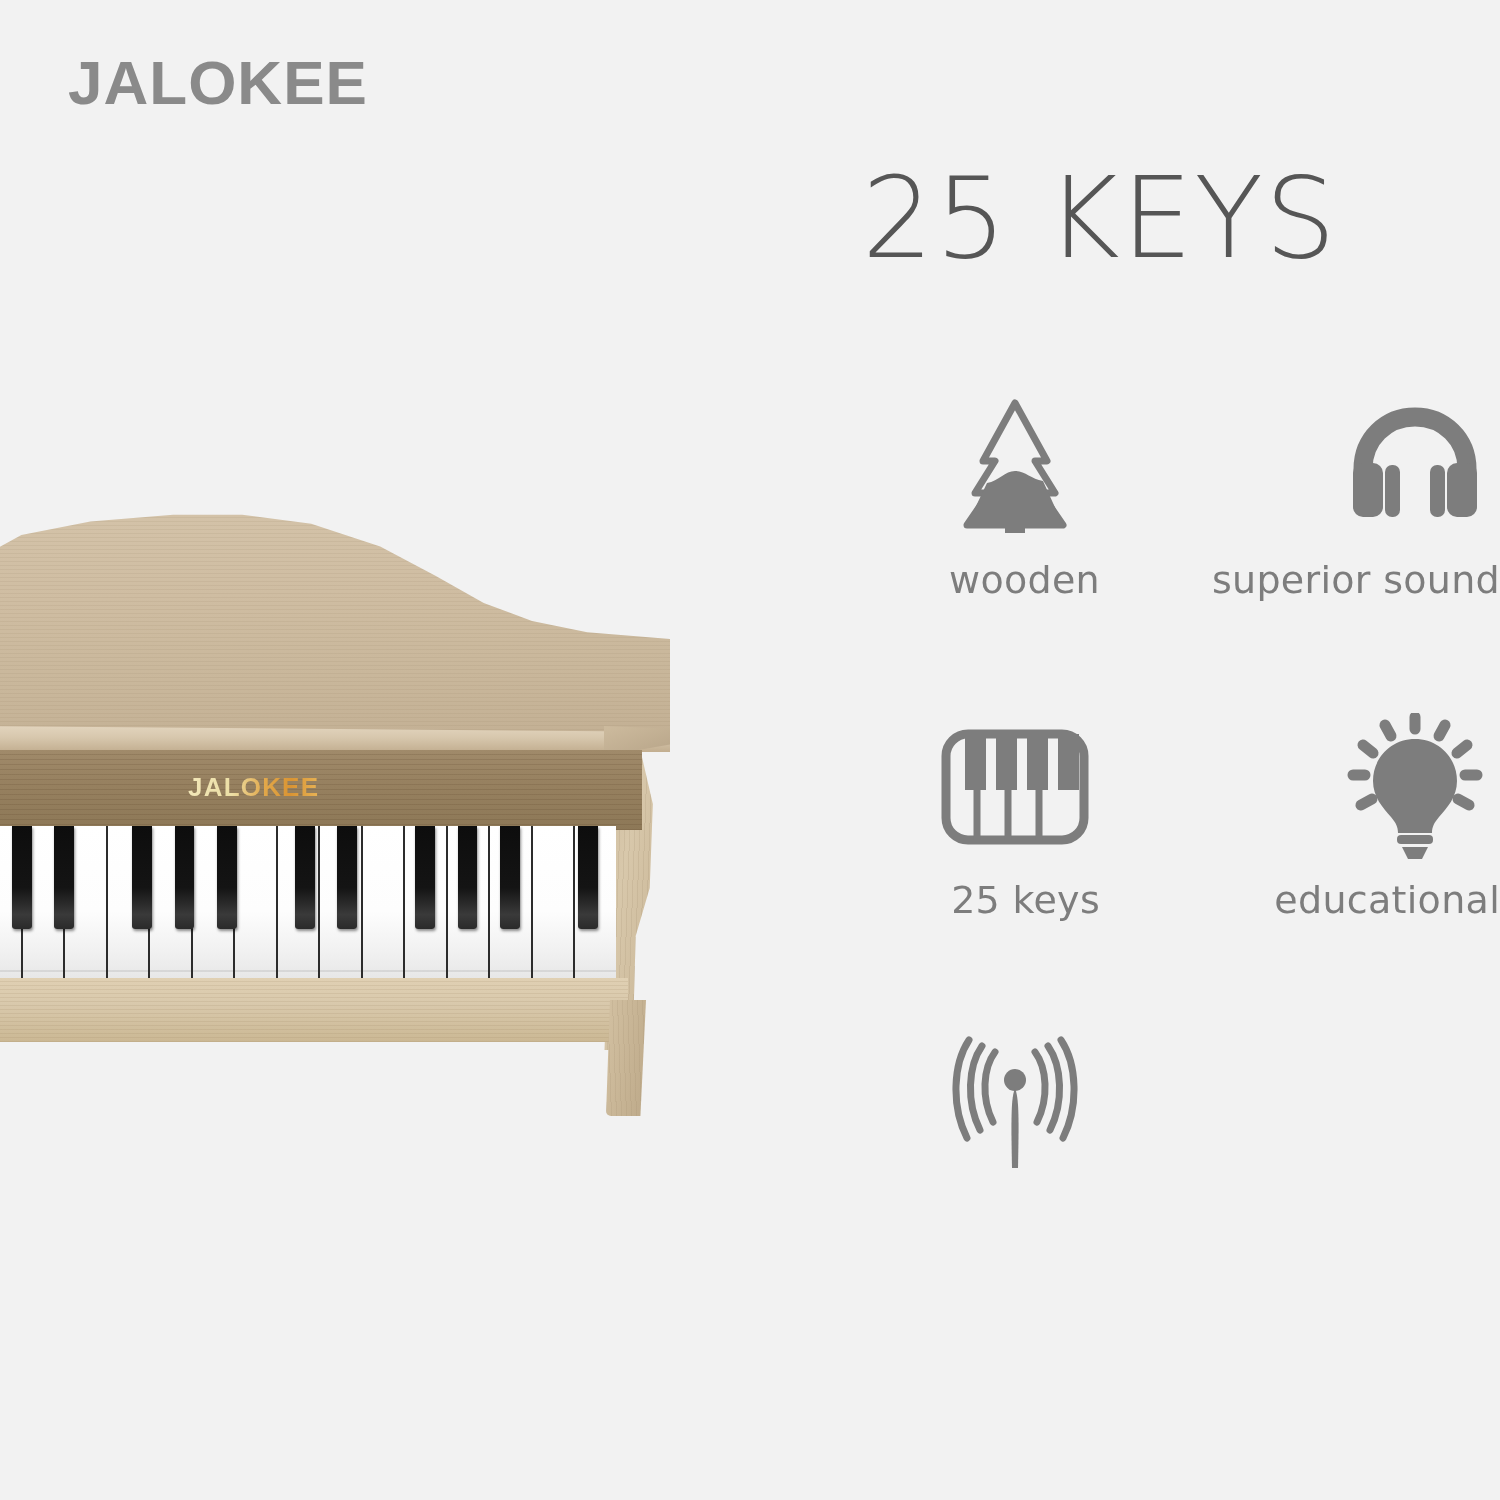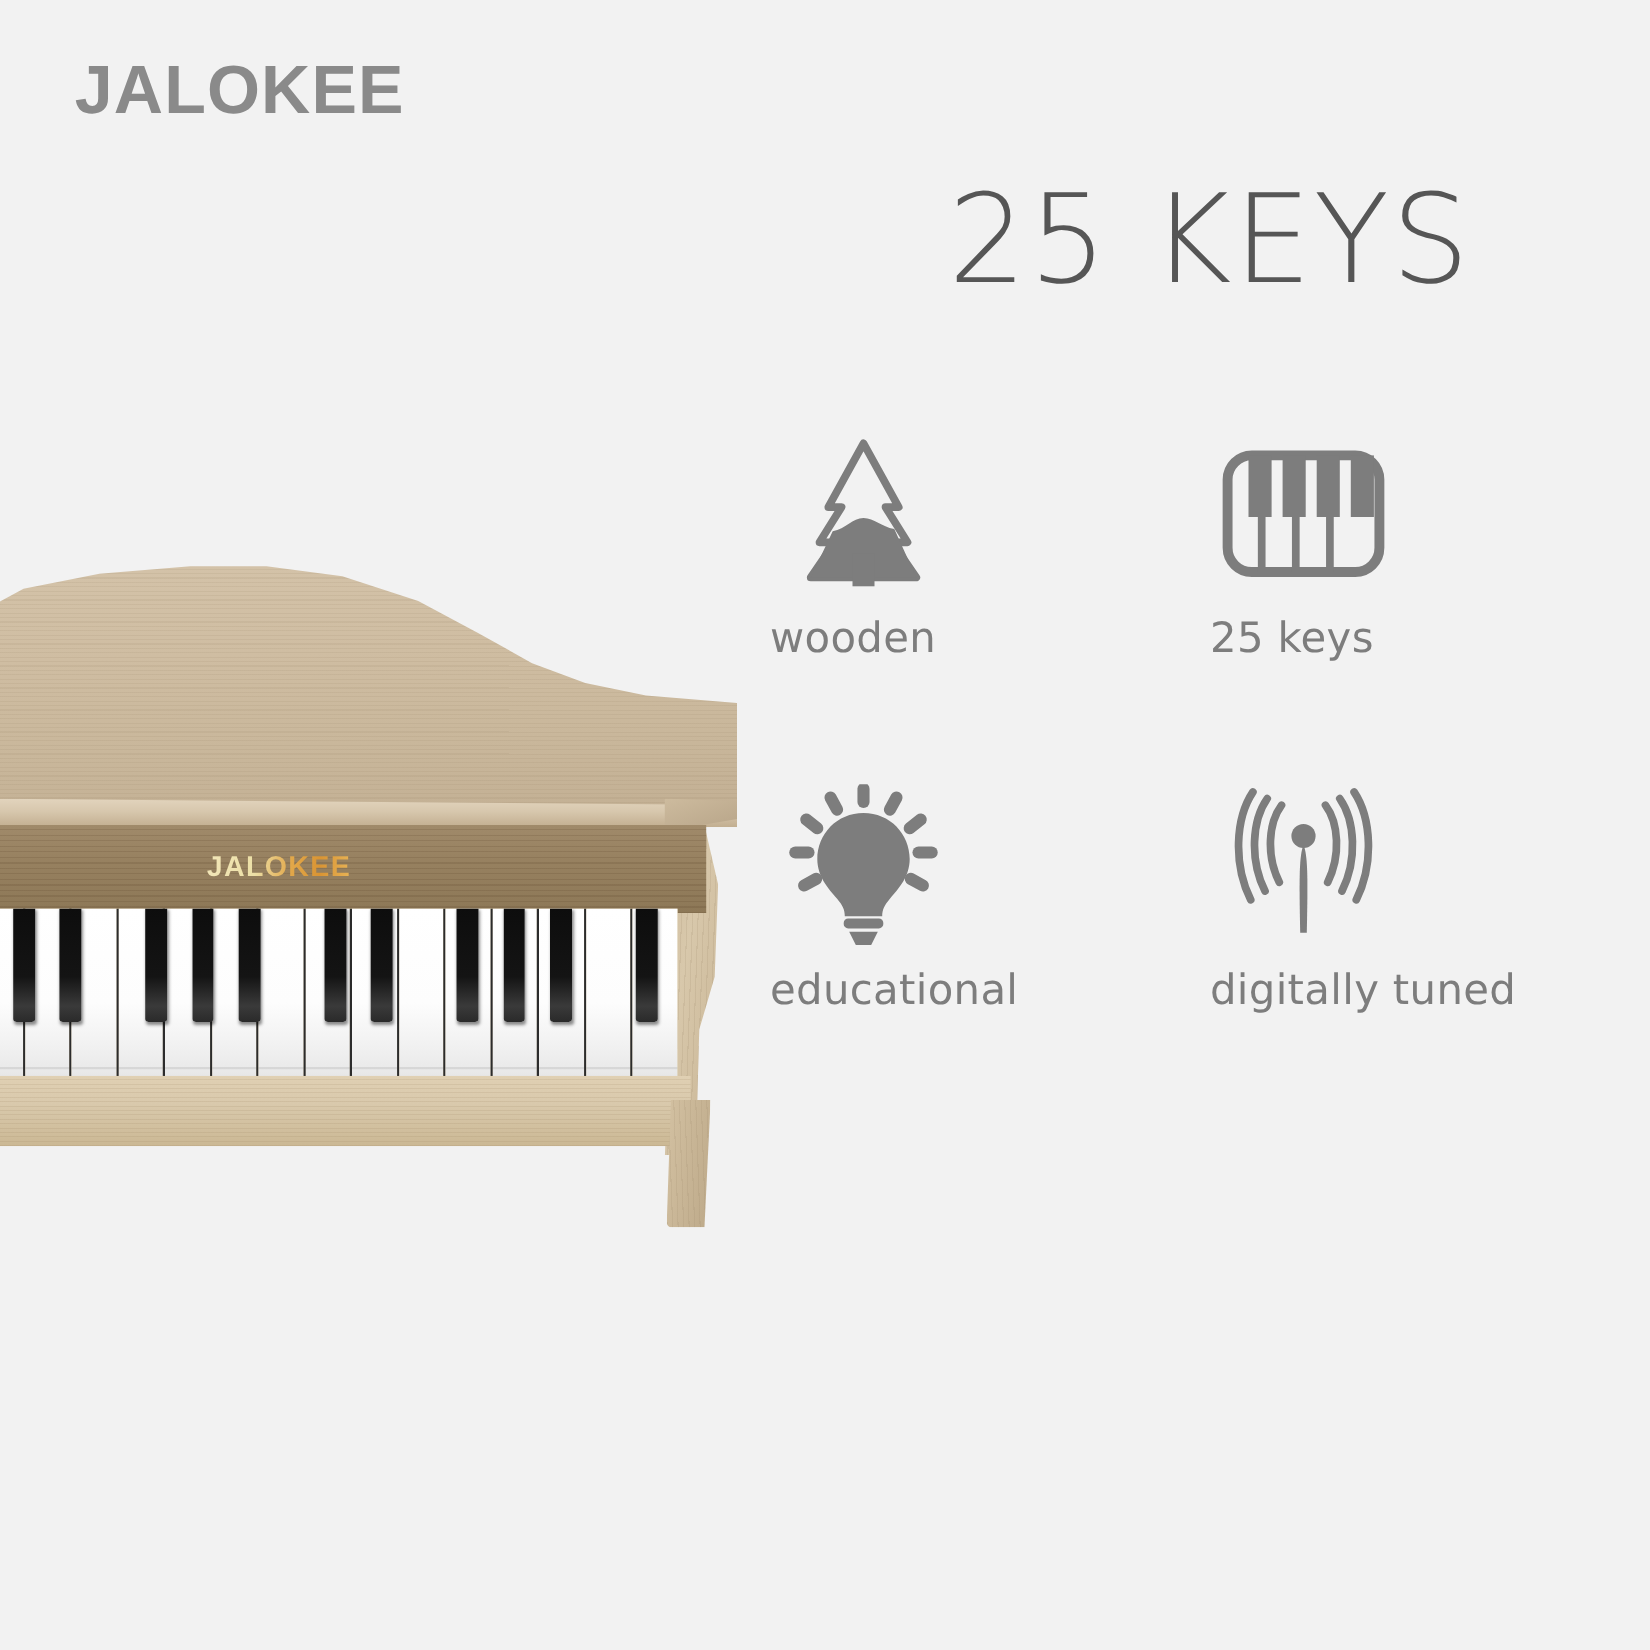--- a/index.html
+++ b/index.html
@@ -38,21 +38,21 @@
   #feature-grid {
     position:absolute;
     left:700px; top:370px;
     width:800px; height:960px;
     display:grid;
     grid-template-columns:1fr 1fr;
     grid-template-rows:1fr 1fr 1fr;
   }
   .feature-cell {
     display:flex; flex-direction:column;
-    align-items:flex-start; justify-content:flex-start;
+    align-items:flex-end; justify-content:flex-start;
     padding-top:22px;
   }
   .feature-icon {
     height:150px; width:170px;
     display:flex; align-items:center; justify-content:center;
   }
   .feature-label {
     margin-top:16px;
     font-family:"DejaVu Sans", sans-serif;
     font-weight:400;
@@ -258,20 +258,32 @@
     <div class="feature-icon">
       <svg width="128" height="140" viewBox="0 0 128 140" fill="none">
         <path d="M64 6 L96 64 L84 64 L104 96 L90 96 L112 128 L16 128 L38 96 L24 96 L44 64 L32 64 Z" stroke="#7d7d7d" stroke-width="7" stroke-linejoin="round" fill="none"></path>
         <path d="M64 74 C74 74 80 82 92 84 L112 128 L16 128 L36 86 C48 84 54 74 64 74 Z" fill="#7d7d7d"></path>
         <rect x="54" y="106" width="20" height="30" fill="#7d7d7d"></rect>
       </svg>
     </div>
     <div class="feature-label">wooden</div>
   </div>
 
+  <div class="feature-cell">
+    <div class="feature-icon">
+      <svg width="140" height="132" viewBox="0 0 140 132" fill="none">
+        <path d="M18 92 V68 C18 38 41 16 70 16 C99 16 122 38 122 68 V92" stroke="#7d7d7d" stroke-width="19" stroke-linecap="round" fill="none"></path>
+        <rect x="8" y="62" width="30" height="54" rx="10" fill="#7d7d7d"></rect>
+        <rect x="102" y="62" width="30" height="54" rx="10" fill="#7d7d7d"></rect>
+        <rect x="40" y="64" width="15" height="52" rx="7" fill="#7d7d7d"></rect>
+        <rect x="85" y="64" width="15" height="52" rx="7" fill="#7d7d7d"></rect>
+      </svg>
+    </div>
+    <div class="feature-label">superior sound</div>
+  </div>
 
   <div class="feature-cell">
     <div class="feature-icon">
       <svg width="152" height="120" viewBox="0 0 152 120" fill="none">
         <rect x="7" y="7" width="138" height="106" rx="22" stroke="#7d7d7d" stroke-width="9" fill="none"></rect>
         <line x1="38" y1="60" x2="38" y2="113" stroke="#7d7d7d" stroke-width="7"></line>
         <line x1="69" y1="60" x2="69" y2="113" stroke="#7d7d7d" stroke-width="7"></line>
         <line x1="100" y1="60" x2="100" y2="113" stroke="#7d7d7d" stroke-width="7"></line>
         <rect x="26" y="7" width="21" height="56" fill="#7d7d7d"></rect>
         <rect x="57" y="7" width="21" height="56" fill="#7d7d7d"></rect>
@@ -312,17 +324,16 @@
         <g stroke="#7d7d7d" stroke-width="7" fill="none" stroke-linecap="round">
           <path d="M56 16 C44 32 42 62 54 86"></path>
           <path d="M43 10 C29 30 27 66 41 94"></path>
           <path d="M30 4  C14 28 12 70 28 102"></path>
           <path d="M96 16 C108 32 110 62 98 86"></path>
           <path d="M109 10 C123 30 125 66 111 94"></path>
           <path d="M122 4 C138 28 140 70 124 102"></path>
         </g>
       </svg>
     </div>
-    <div class="feature-label">digitally tuned</div>
   </div>
 
 
 </div>
 
 </body></html>

